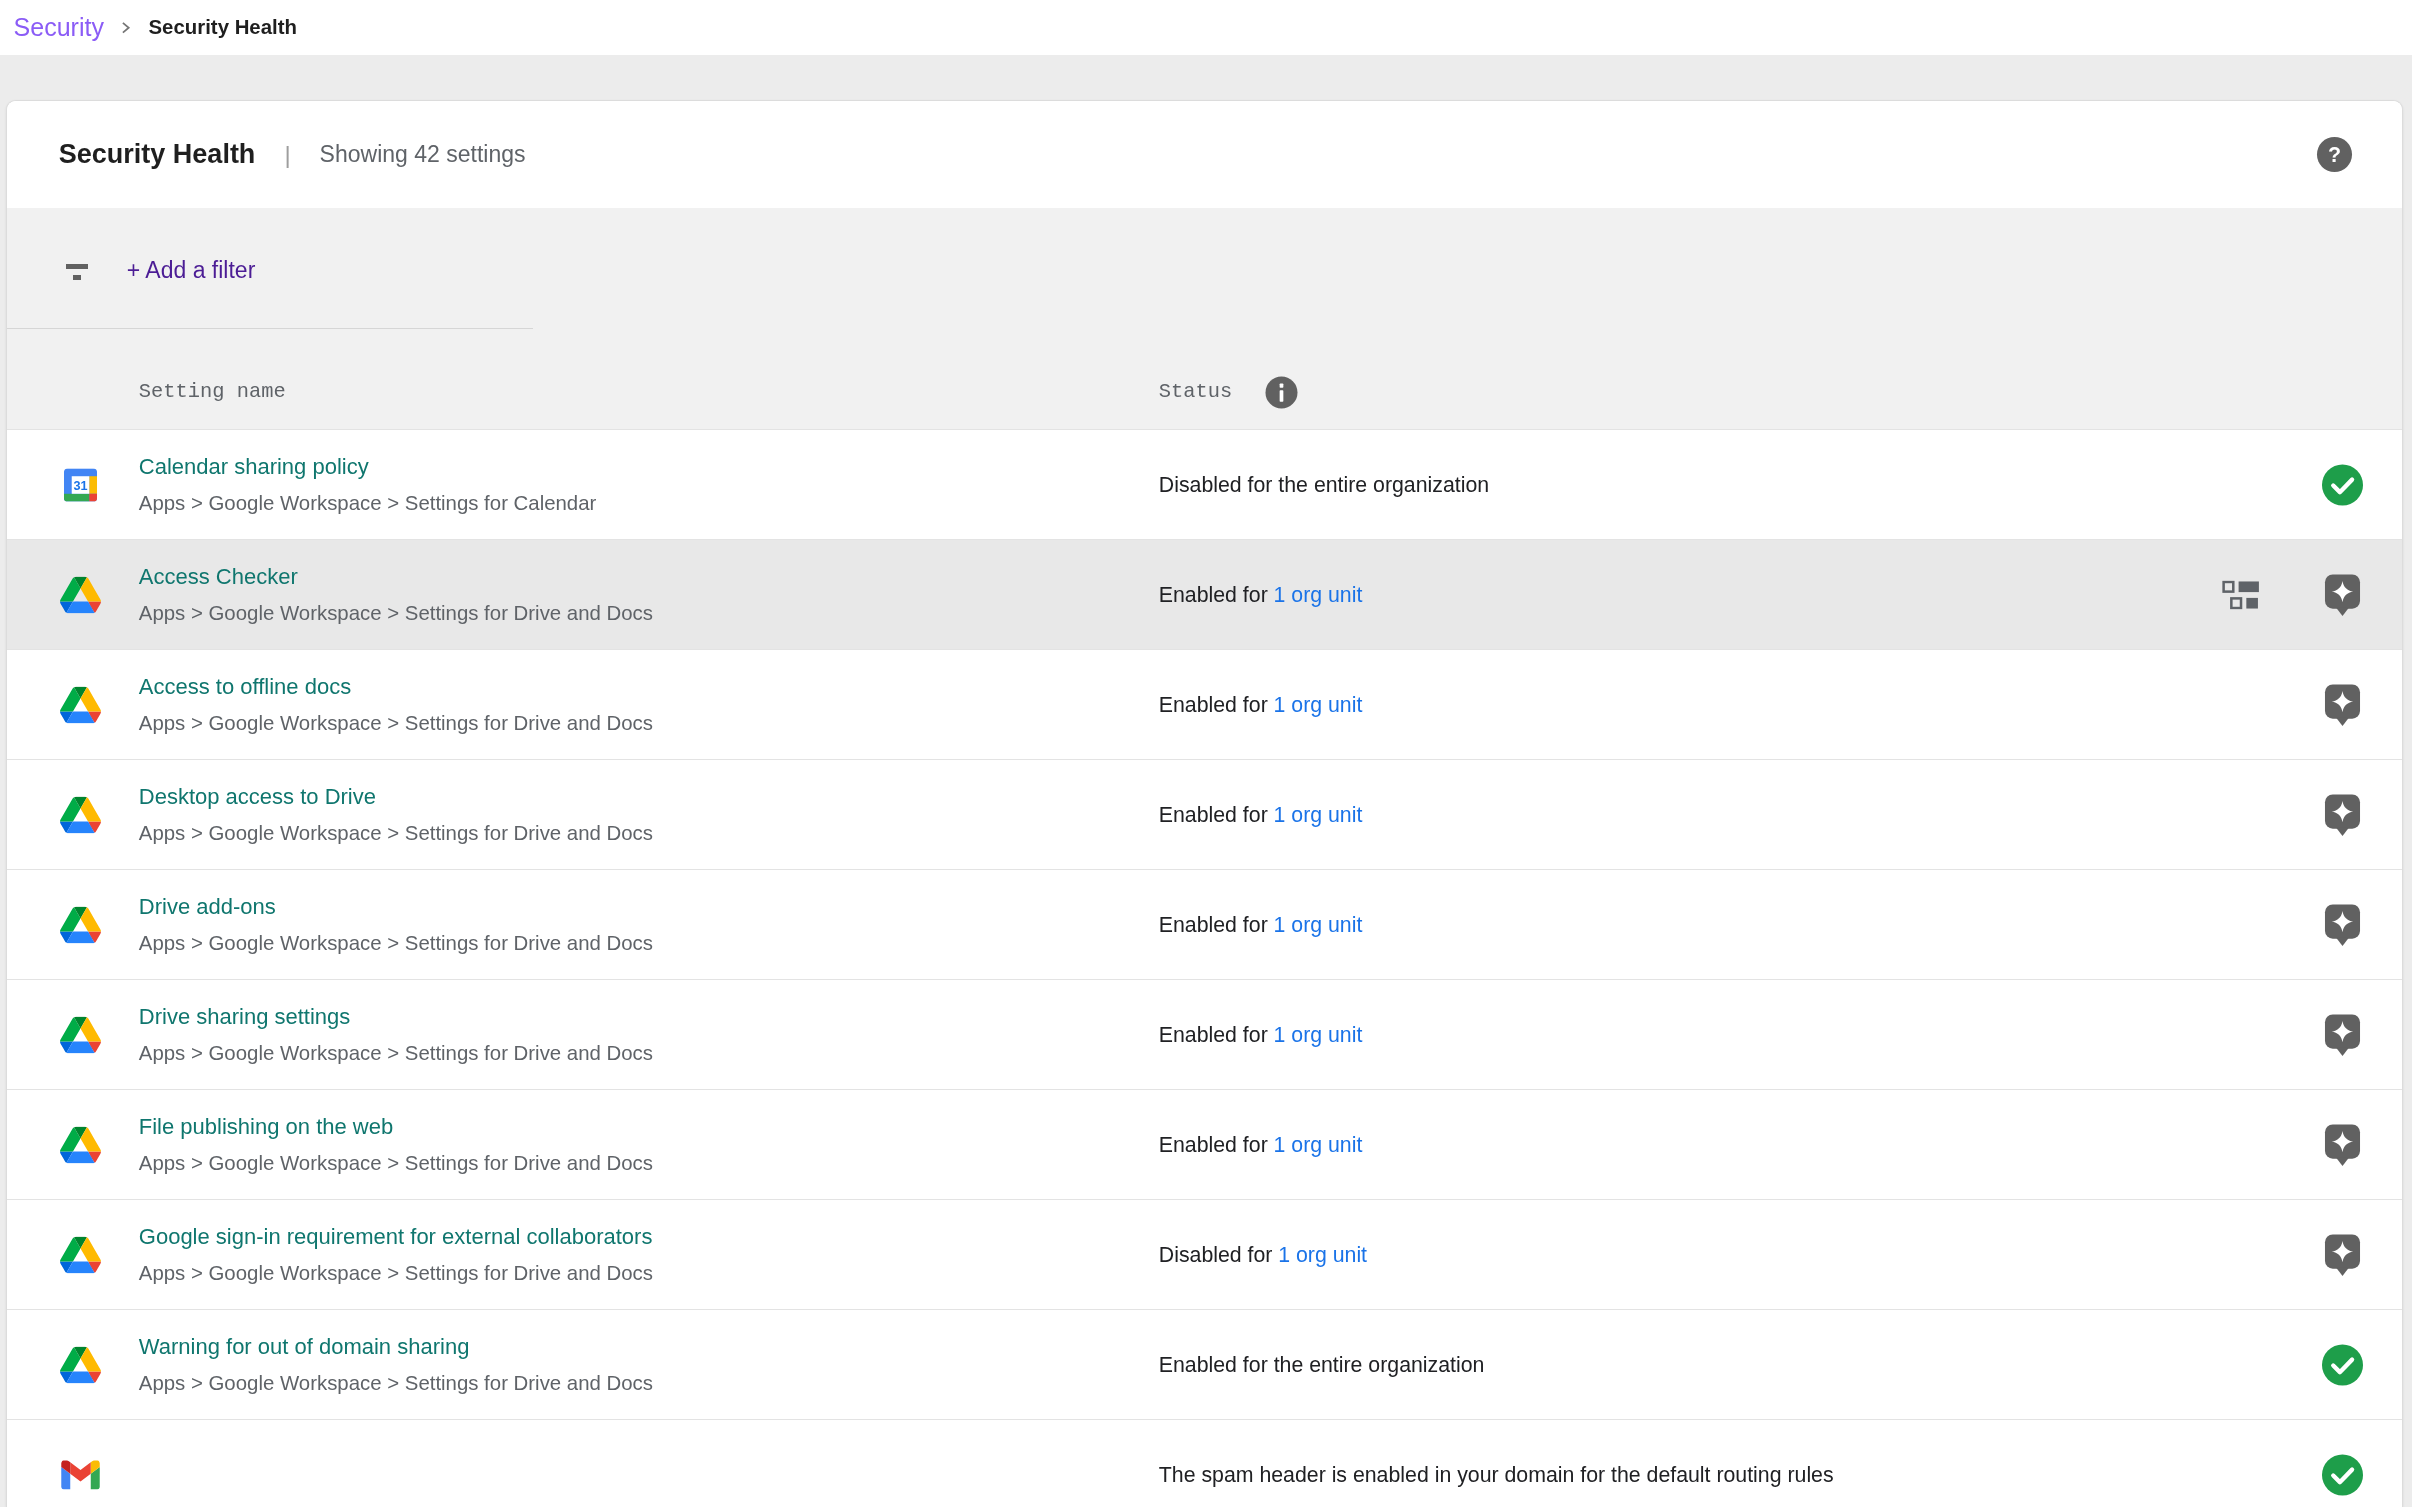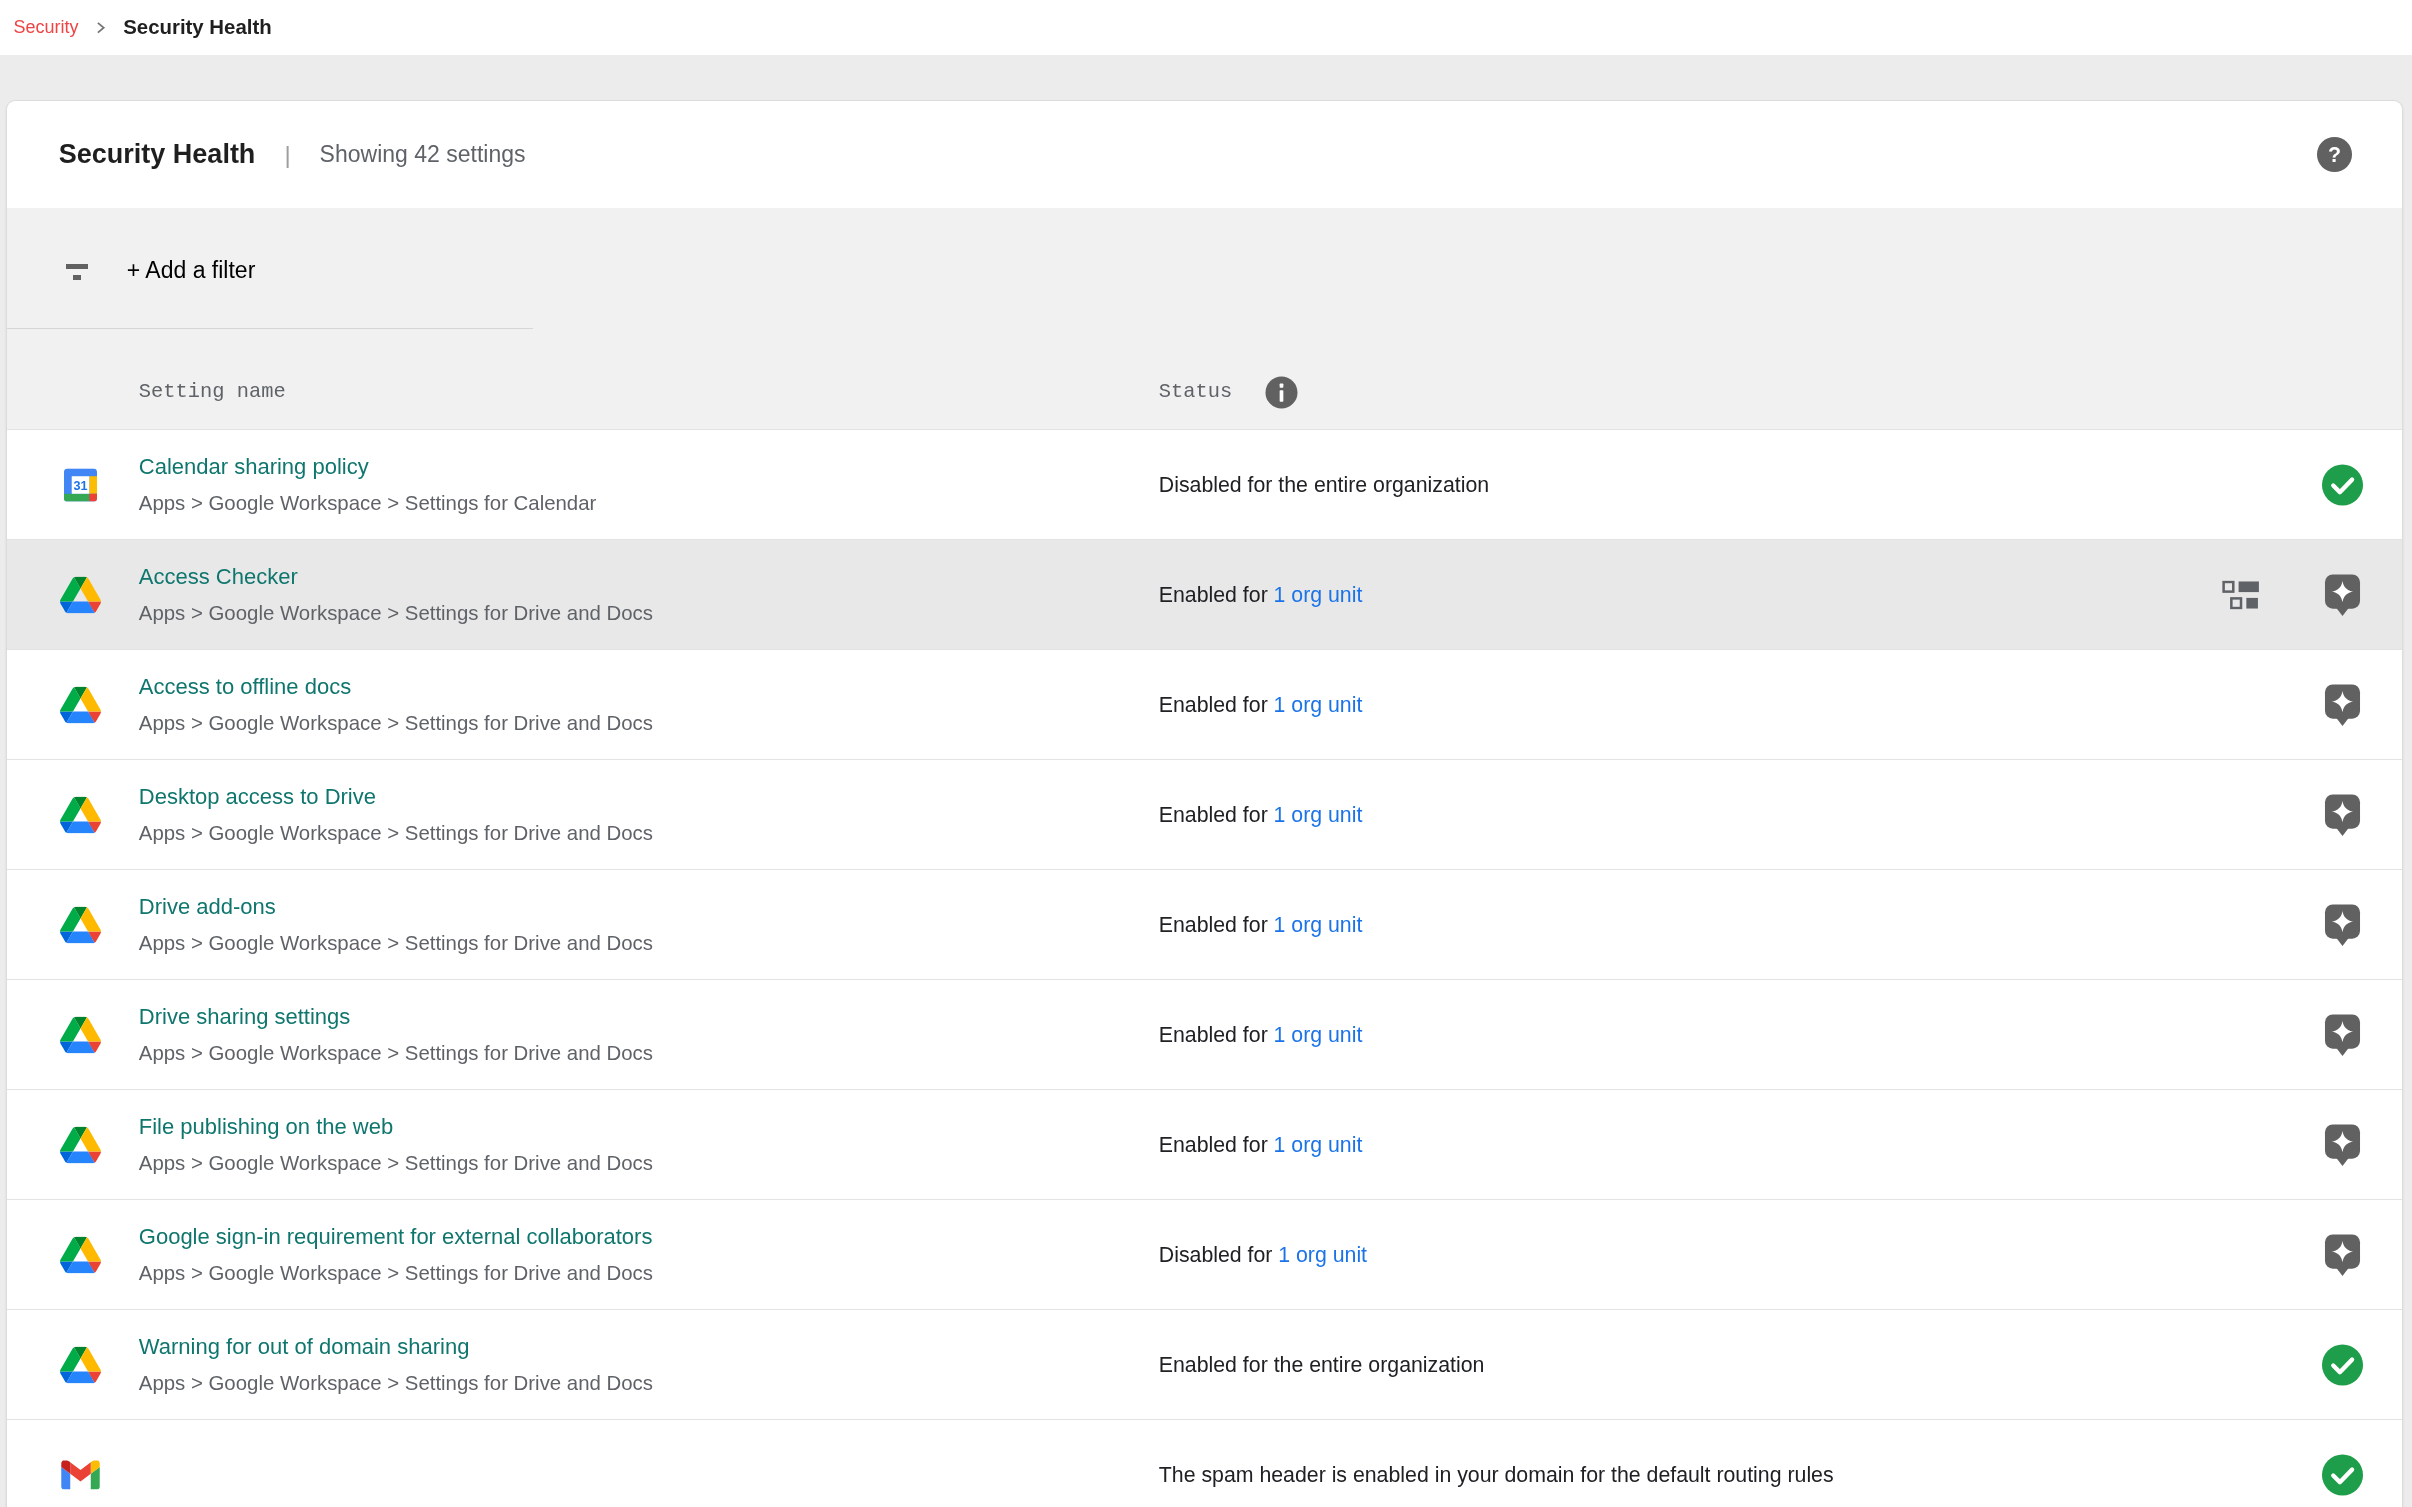--- a/index.html
+++ b/index.html
@@ -6,21 +6,21 @@
   .screen{
     position:relative;width:2412px;height:1508px;overflow:hidden;
     background:#ececec;font-family:"Liberation Sans","DejaVu Sans",sans-serif;
     -webkit-font-smoothing:antialiased;
   }
   
   .topbar{
     position:absolute;left:0;top:0;width:100%;height:55px;background:#ffffff;
     display:flex;align-items:center;padding-left:13.6px;box-sizing:border-box;
   }
-  .crumb{font-size:18px;color:#ef4444;cursor:pointer;}
+  .crumb{font-size:25px;color:#8b5cf6;cursor:pointer;}
   .crumb-current{font-size:20.4px;color:#1f1f1f;font-weight:600;}
   .crumb-chevron{margin:0 15.5px;display:flex;align-items:center;}
   
   .card{
     position:absolute;left:5.8px;top:100px;width:2397px;height:1408px;
     background:#ffffff;border:1px solid #dcdcdc;border-bottom:none;
     border-radius:9.7px 9.7px 0 0;box-sizing:border-box;overflow:hidden;
     box-shadow:0 1px 2.9px rgba(0,0,0,.08);
   }
   .card-header{
@@ -32,21 +32,21 @@
   .card-count{font-size:23px;color:#5f6368;}
   .help-btn{
     position:absolute;right:49px;top:35px;width:37px;height:37px;cursor:pointer;
   }
   
   .filter-section{position:relative;height:134px;background:#f1f1f1;}
   .filter-icon{position:absolute;left:54px;top:56px;width:33px;height:27px;}
   .filter-bar{background:#616161;height:4.9px;margin:0 auto 5.8px auto;}
   .fb1{width:33px;} .fb2{width:22px;} .fb3{width:7.8px;}
   .filter-label{
-    position:absolute;left:120px;top:49px;font-size:23px;color:#000000;cursor:pointer;
+    position:absolute;left:120px;top:49px;font-size:23px;color:#4c1d95;cursor:pointer;
   }
   .filter-divider{
     position:absolute;left:0;bottom:12.6px;width:526px;border-bottom:1px solid #d6d6d6;
   }
   
   .thead{position:relative;height:87px;background:#f1f1f1;font-family:Liberation Mono, monospace;}
   .th-label{position:absolute;top:38px;font-size:20.4px;font-weight:500;color:#5f6368;}
   .th-setting{left:132px;}
   .th-status{left:1152px;}
   .info-btn{position:absolute;left:1258px;top:34px;width:33px;height:33px;cursor:pointer;}

